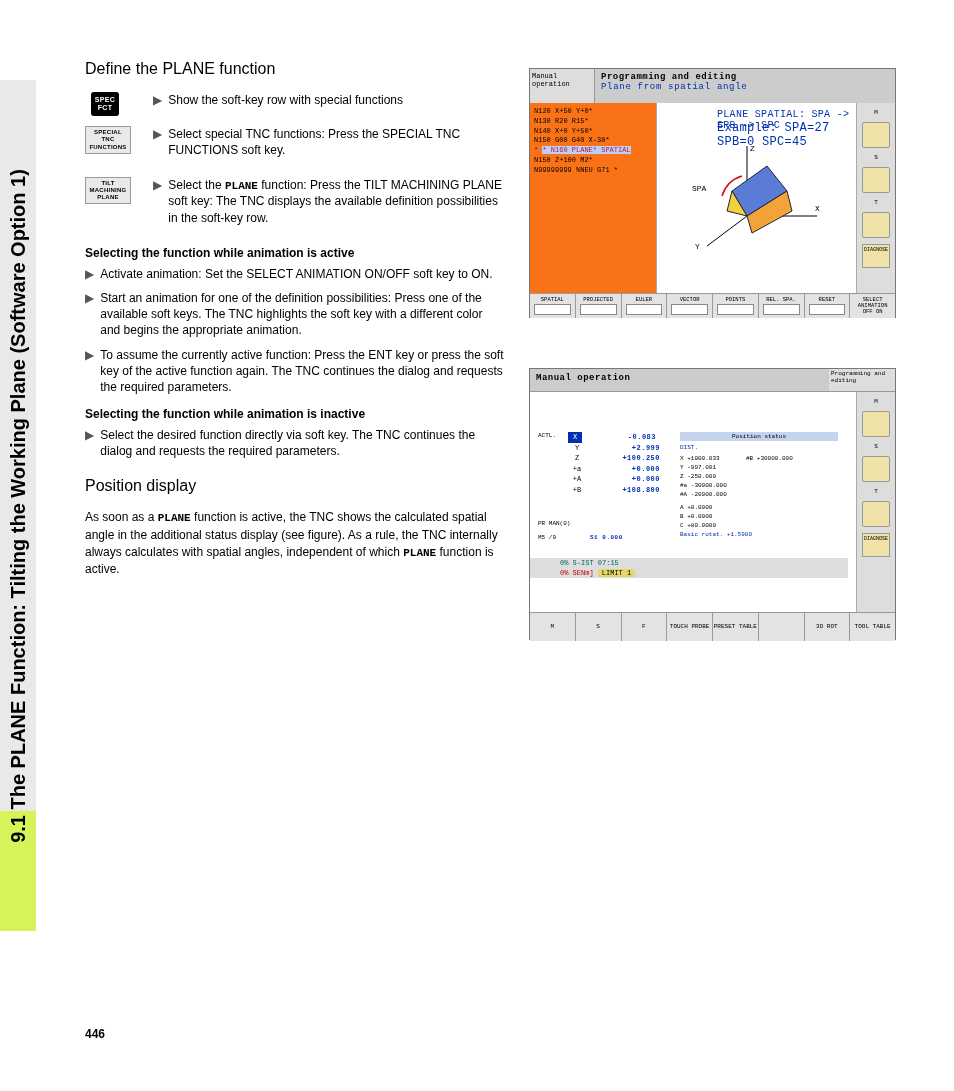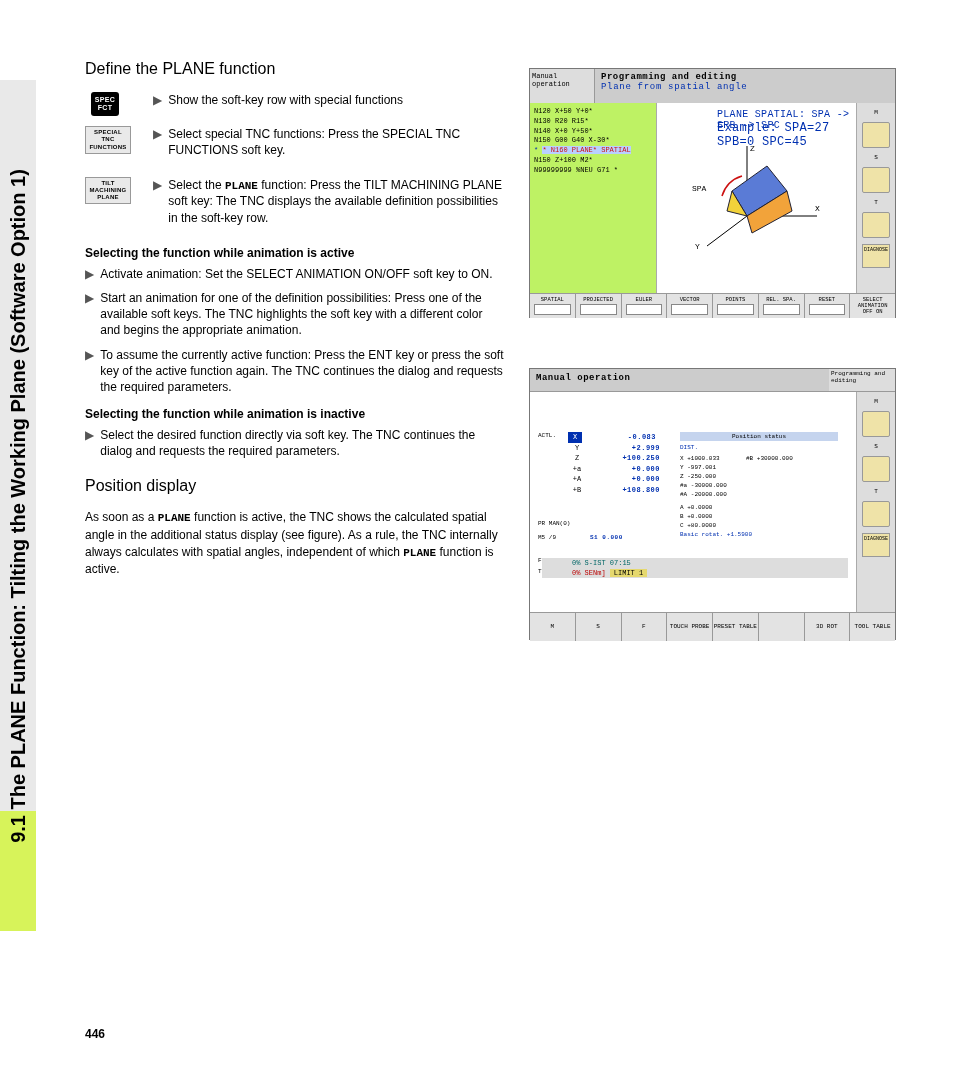--- a/index.html
+++ b/index.html
@@ -27,21 +27,21 @@
 
   
   .shot{border:1px solid #777;background:#eee;font-family:"Courier New",monospace}
   .shot1{width:365px;height:248px;position:relative}
   .sh1-top{display:flex;height:34px}
   .sh1-top .mo{width:60px;font-size:7px;padding:4px 2px;background:#ddd;border-right:1px solid #999;line-height:1.1}
   .sh1-top .title{flex:1;background:#ccc;padding:3px 6px}
   .sh1-top .title .l1{font-size:9px;font-weight:700;letter-spacing:.5px}
   .sh1-top .title .l2{font-size:9px;color:#0030b0;letter-spacing:.7px}
   .sh1-body{display:flex;height:190px}
-  .sh1-code{width:118px;background:#bef264;font-size:7px;padding:4px;line-height:1.4;border-right:1px solid #aaa}
+  .sh1-code{width:118px;background:#f97316;font-size:7px;padding:4px;line-height:1.4;border-right:1px solid #aaa}
   .sh1-code .sel{background:#b9d0ff}
   .sh1-code .red{color:#c11}
   .sh1-graph{flex:1;background:#fff;position:relative}
   .sh1-graph .t1{position:absolute;top:6px;left:60px;font-size:10px;color:#0030b0;letter-spacing:.3px}
   .sh1-graph .t2{position:absolute;top:18px;left:60px;font-size:12px;color:#0030b0;letter-spacing:.3px}
   .sh1-graph svg{position:absolute;left:30px;top:38px}
   .sh1-right{width:32px;background:#ddd;border-left:1px solid #aaa;display:flex;flex-direction:column;gap:6px;padding:6px 3px;align-items:center}
   .mini{width:26px;height:24px;background:#efe3a8;border:1px solid #999;border-radius:2px}
   .diag{width:26px;height:20px;background:#efe3a8;border:1px solid #999;font-size:5px;text-align:center;padding-top:2px}
   .sh1-sk{display:flex;height:24px;border-top:1px solid #999}
@@ -59,21 +59,21 @@
   .sh2-right{width:32px;background:#ddd;border-left:1px solid #aaa;display:flex;flex-direction:column;gap:6px;padding:6px 3px;align-items:center}
   .coords{position:absolute;left:8px;top:40px;line-height:1.5}
   .coords .row{display:flex}
   .coords .ax{width:14px;text-align:center;background:#0030b0;color:#fff;margin-right:4px}
   .coords .ax.w{background:transparent;color:#000;width:18px}
   .coords .val{width:70px;text-align:right;color:#0030b0;font-weight:700;letter-spacing:.5px}
   .dist{position:absolute;left:150px;top:40px;font-size:6px;line-height:1.5}
   .dist .h{background:#c5d4ee;padding:0 4px;width:150px;display:block;text-align:center}
   .dist .r{display:flex;gap:6px}
   .dist .r span:first-child{width:60px}
-  .status1{position:absolute;left:12px;bottom:34px;right:8px;font-size:7px}
+  .status1{position:absolute;left:0;bottom:34px;right:8px;font-size:7px}
   .status1 .bar{background:#ddd;display:block;padding:1px 30px}
   .status1 .g{color:#066}
   .status1 .r{color:#b00}
   .status1 .y{background:#e5d86e;padding:0 4px}
   .sh2-sk{display:flex;height:28px;border-top:1px solid #999}
   .sh2-sk .sk{flex:1;border-right:1px solid #999;background:#e3e3e3;font-size:6px;text-align:center;
     display:flex;align-items:center;justify-content:center;line-height:1.1}
   .sh2-sk .sk:last-child{border-right:none}
   .lbl{position:absolute;left:8px;font-size:6px}
 

